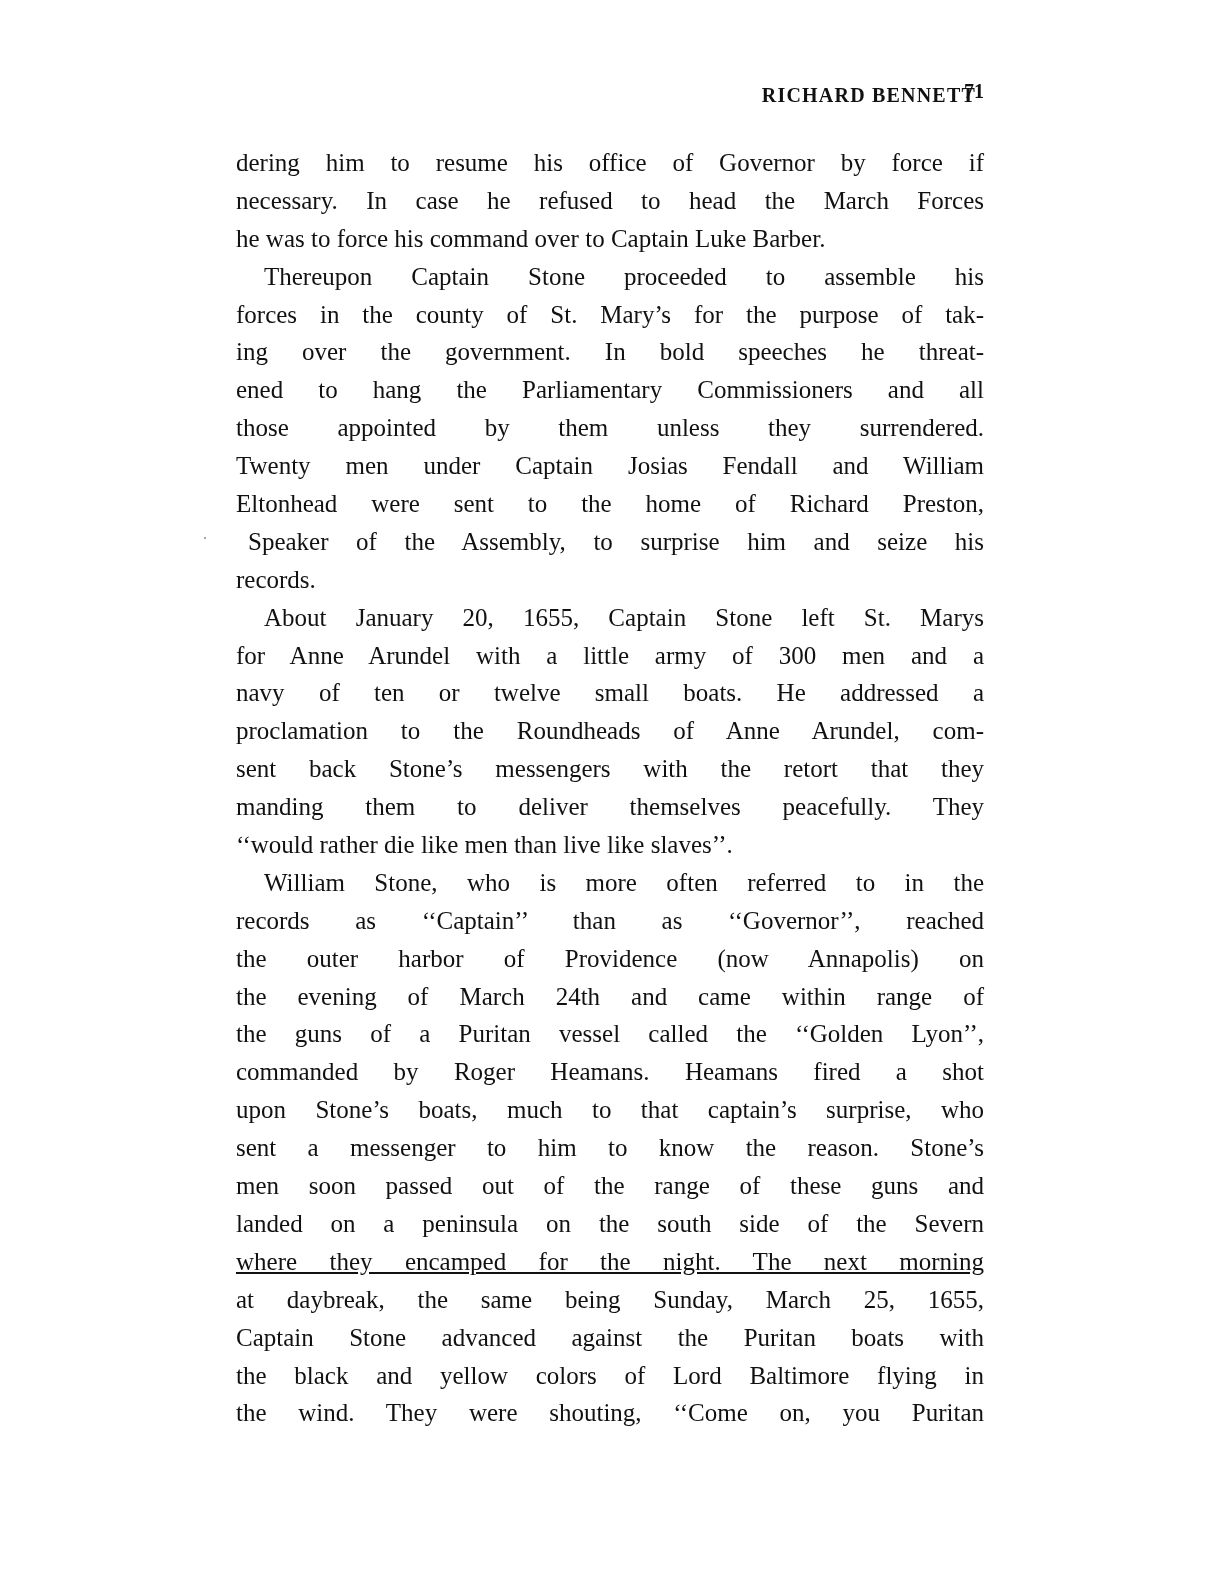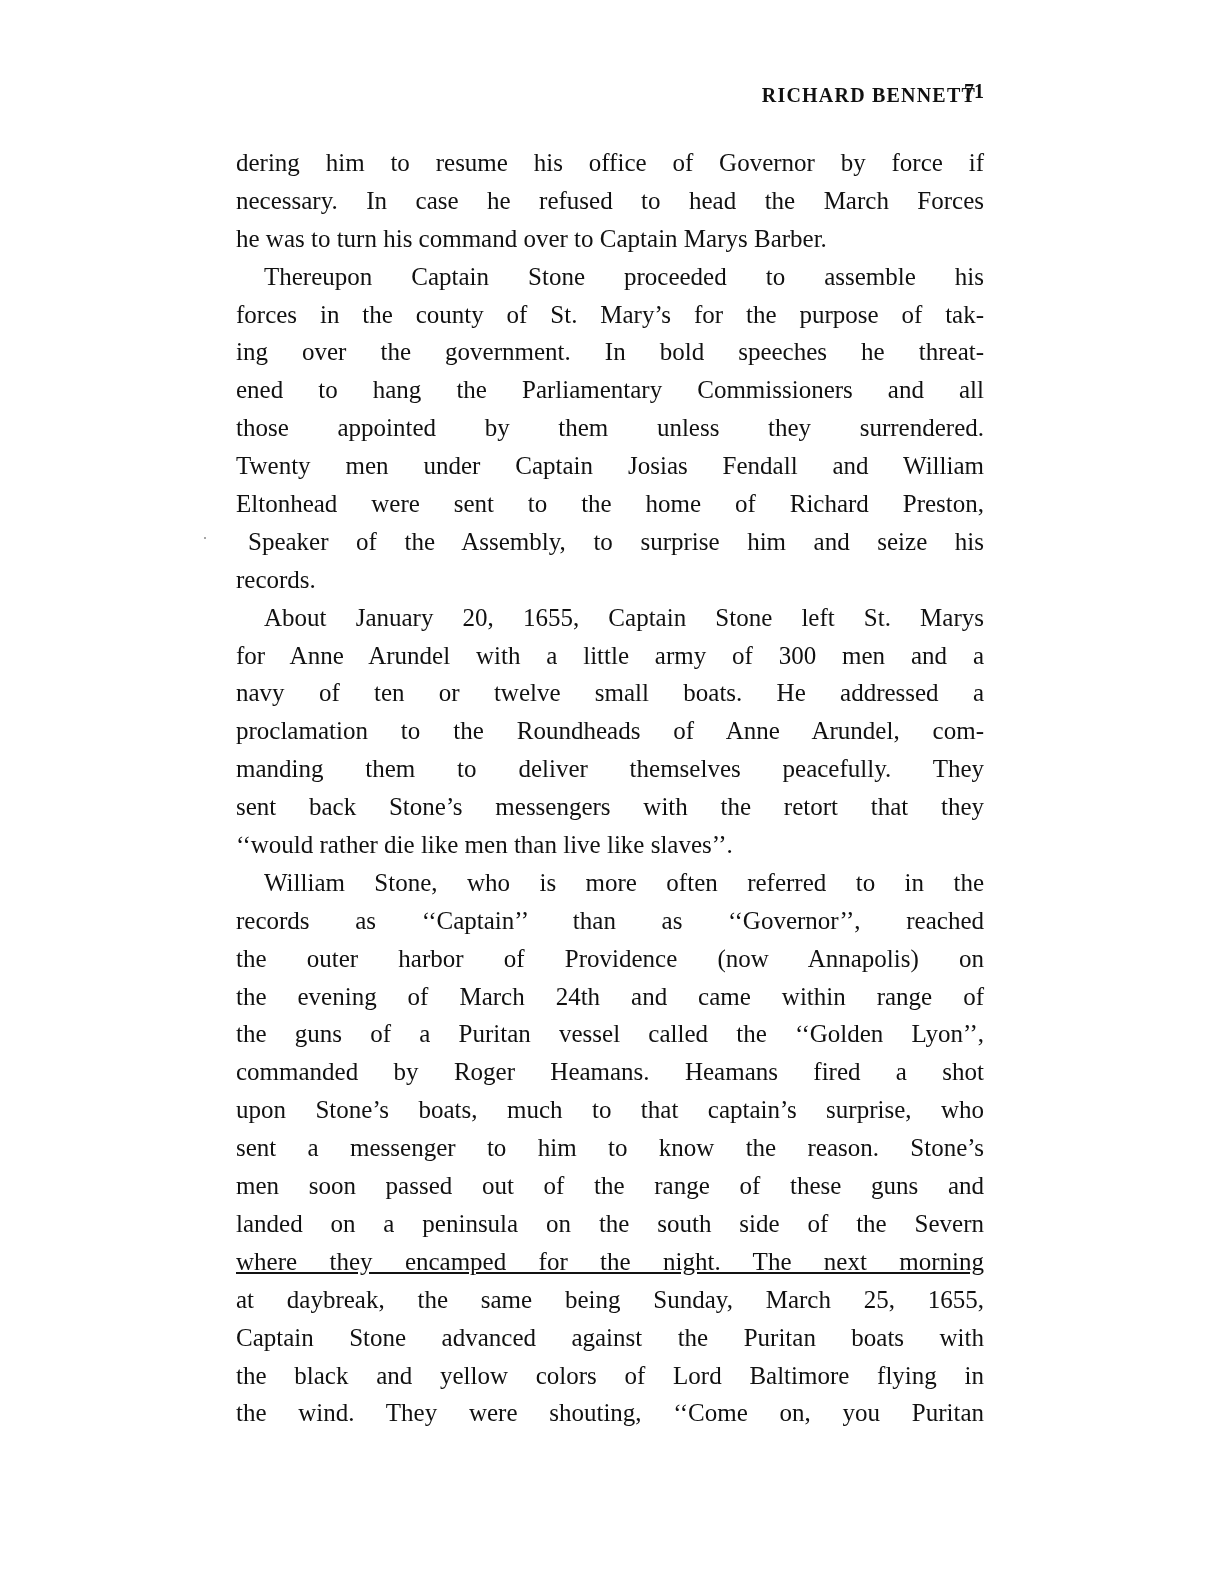--- a/index.html
+++ b/index.html
@@ -79,40 +79,40 @@
 
 <div class="page">
   <div class="running-head">
     <div class="running-title">RICHARD BENNETT</div>
     <div class="page-number">71</div>
   </div>
   <div class="body-text" id="body-text">
       <div>
         <span class="line" style="text-align-last: justify;">dering him to resume his office of Governor by force if</span>
         <span class="line" style="text-align-last: justify;">necessary.  In case he refused to head the March Forces</span>
-        <span class="line last">he was to turn his command over to Captain Marys Barber.</span>
+        <span class="line last">he was to force his command over to Captain Luke Barber.</span>
       </div>
       <div>
         <span class="line indent" style="text-align-last: justify;">Thereupon Captain Stone proceeded to assemble his</span>
         <span class="line" style="text-align-last: justify;">forces in the county of St. Mary’s for the purpose of tak-</span>
         <span class="line" style="text-align-last: justify;">ing over the government.  In bold speeches he threat-</span>
         <span class="line" style="text-align-last: justify;">ened to hang the Parliamentary Commissioners and all</span>
         <span class="line" style="text-align-last: justify;">those appointed by them unless they surrendered.</span>
         <span class="line" style="text-align-last: justify;">Twenty men under Captain Josias Fendall and William</span>
         <span class="line" style="text-align-last: justify;">Eltonhead were sent to the home of Richard Preston,</span>
         <span class="line" style="text-align-last: justify; margin-left: 12px;">Speaker of the Assembly, to surprise him and seize his</span>
         <span class="line last">records.</span>
       </div>
       <div>
         <span class="line indent" style="text-align-last: justify;">About January 20, 1655, Captain Stone left St. Marys</span>
         <span class="line" style="text-align-last: justify;">for Anne Arundel with a little army of 300 men and a</span>
         <span class="line" style="text-align-last: justify;">navy of ten or twelve small boats.  He addressed a</span>
         <span class="line" style="text-align-last: justify;">proclamation to the Roundheads of Anne Arundel, com-</span>
+        <span class="line" style="text-align-last: justify;">sent back Stone’s messengers with the retort that they</span>
         <span class="line" style="text-align-last: justify;">manding them to deliver themselves peacefully.  They</span>
-        <span class="line" style="text-align-last: justify;">sent back Stone’s messengers with the retort that they</span>
         <span class="line last">‘‘would rather die like men than live like slaves’’.</span>
       </div>
       <div>
         <span class="line indent" style="text-align-last: justify;">William Stone, who is more often referred to in the</span>
         <span class="line" style="text-align-last: justify;">records as ‘‘Captain’’ than as ‘‘Governor’’, reached</span>
         <span class="line" style="text-align-last: justify;">the outer harbor of Providence (now Annapolis) on</span>
         <span class="line" style="text-align-last: justify;">the evening of March 24th and came within range of</span>
         <span class="line" style="text-align-last: justify;">the guns of a Puritan vessel called the ‘‘Golden Lyon’’,</span>
         <span class="line" style="text-align-last: justify;">commanded by Roger Heamans.  Heamans fired a shot</span>
         <span class="line" style="text-align-last: justify;">upon Stone’s boats, much to that captain’s surprise, who</span>

